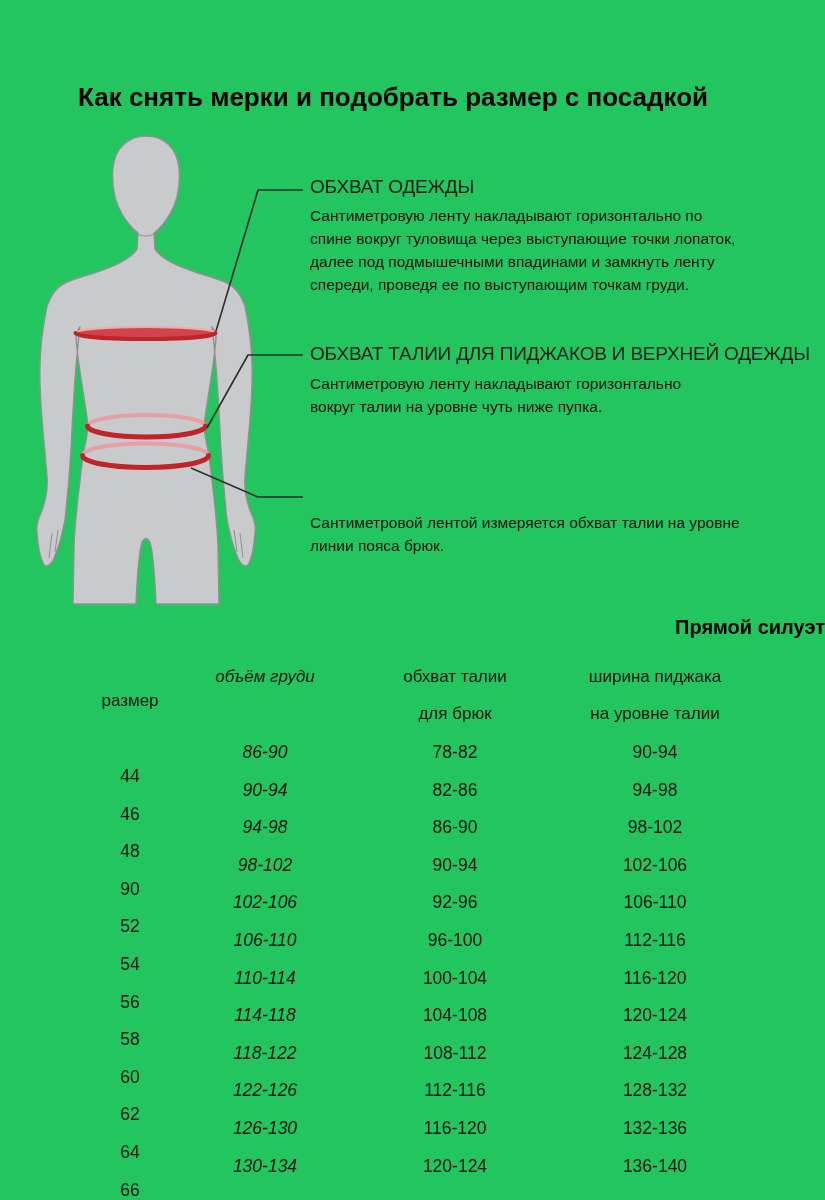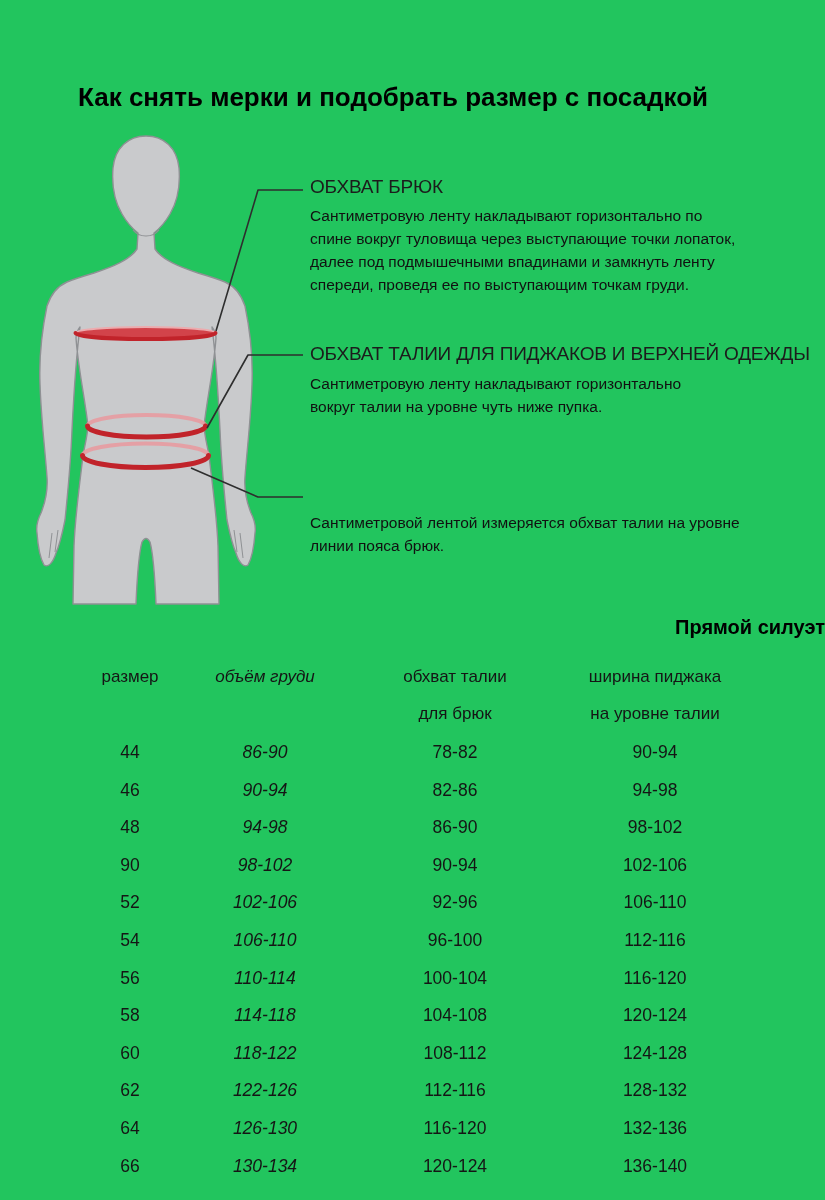--- a/index.html
+++ b/index.html
@@ -9,21 +9,21 @@
   .page-title{left:78px;top:82px;font-size:26px;font-weight:bold;color:#000;white-space:nowrap;}
   .m-heading{font-size:19px;font-weight:400;letter-spacing:-0.2px;color:#1c1c1c;white-space:nowrap;}
   .m-desc{font-size:15.5px;line-height:23px;color:#111;white-space:pre-line;width:480px;}
   .h1pos{left:310px;top:176px;}  .d1pos{left:310px;top:204px;}
   .h2pos{left:310px;top:343px;}  .d2pos{left:310px;top:372px;}
   .h3pos{left:310px;top:484px;}  .d3pos{left:310px;top:511px;}
   .table-title{left:0;top:616px;width:825px;text-align:right;font-size:20px;font-weight:bold;color:#000;}
   .trow{position:absolute;left:0;width:825px;height:24px;}
   .cell{position:absolute;text-align:center;font-size:17.5px;color:#151515;}
   .hcell{font-size:17px;}
-  .col1{left:55px;width:150px;}
+  .col1{left:55px;width:150px;margin-top:24px;}
   .col2{left:190px;width:150px;font-style:italic;}
   .col3{left:380px;width:150px;}
   .col4{left:580px;width:150px;}
   .figure-svg{left:28px;top:134px;}
 </style>
 </head>
 <body>
 
 <div class="page">
 
@@ -92,21 +92,21 @@
     <path fill="none" stroke-width="5" stroke-linecap="round" d="M 59.5 292 A 59 11 0 0 0 177.5 292" stroke="#c1232a"></path>
 
     <path fill="none" opacity="0.85" stroke-width="4" stroke-linecap="round" d="M 54.5 321.5 A 63 12 0 0 1 180.5 321.5" stroke="#e9999d"></path>
     <path fill="none" stroke-width="5" stroke-linecap="round" d="M 54.5 321.5 A 63 12 0 0 0 180.5 321.5" stroke="#c1232a"></path>
 
     <path fill="none" stroke-width="1.6" stroke-linejoin="round" d="M 188 197 L 230 56 L 275 56" stroke="#2e2e2e"></path>
     <path fill="none" stroke-width="1.6" stroke-linejoin="round" d="M 179 294 L 220 221 L 275 221" stroke="#2e2e2e"></path>
     <path fill="none" stroke-width="1.6" stroke-linejoin="round" d="M 163 334 L 230 363 L 275 363" stroke="#2e2e2e"></path>
   </svg>
 
-  <div class="abs m-heading h1pos">ОБХВАТ БРЮК</div>
+  <div class="abs m-heading h1pos">ОБХВАТ ОДЕЖДЫ</div>
   <div class="abs m-desc d1pos">Сантиметровую ленту накладывают горизонтально по
 спине вокруг туловища через выступающие точки лопаток,
 далее под подмышечными впадинами и замкнуть ленту
 спереди, проведя ее по выступающим точкам груди.</div>
 
   <div class="abs m-heading h2pos">ОБХВАТ ТАЛИИ ДЛЯ ПИДЖАКОВ И ВЕРХНЕЙ ОДЕЖДЫ</div>
   <div class="abs m-desc d2pos">Сантиметровую  ленту накладывают горизонтально
 вокруг талии на уровне чуть ниже пупка.</div>
 
   <div class="abs m-desc d3pos">Сантиметровой лентой измеряется обхват талии на уровне

